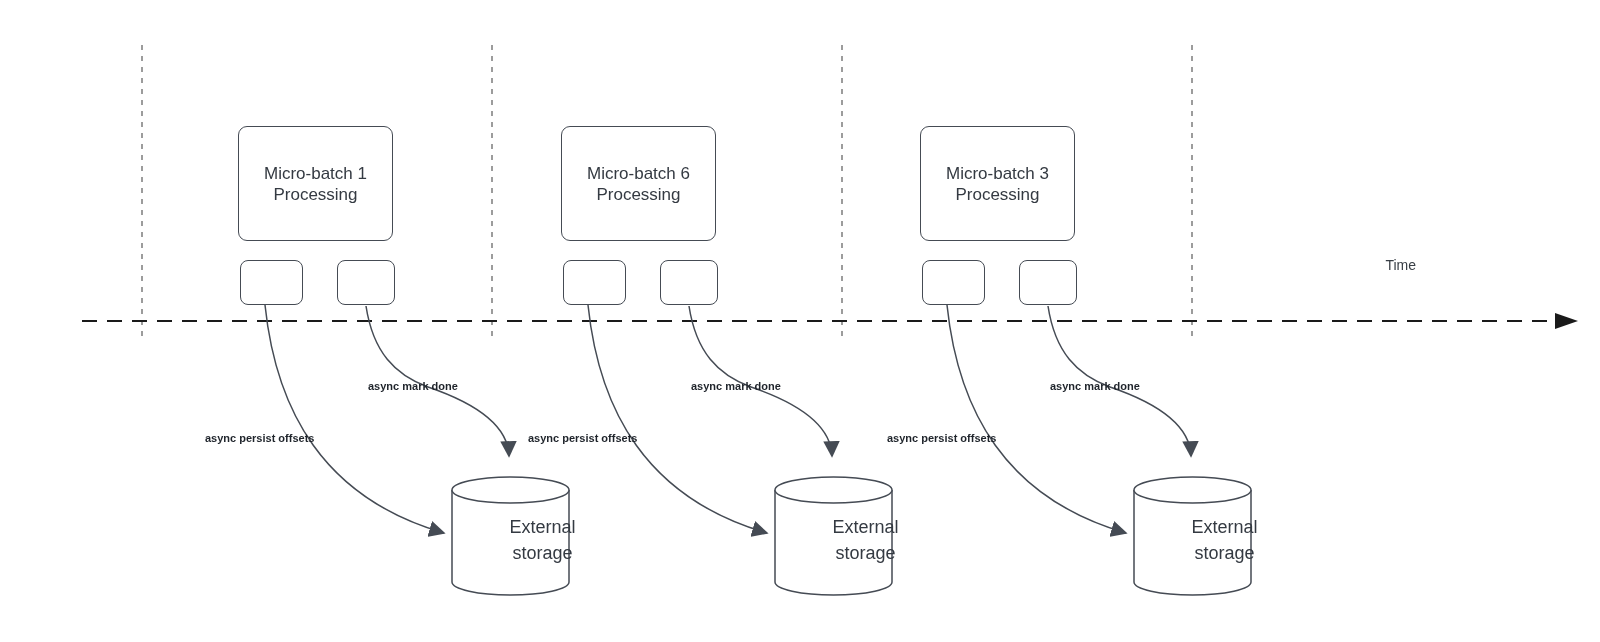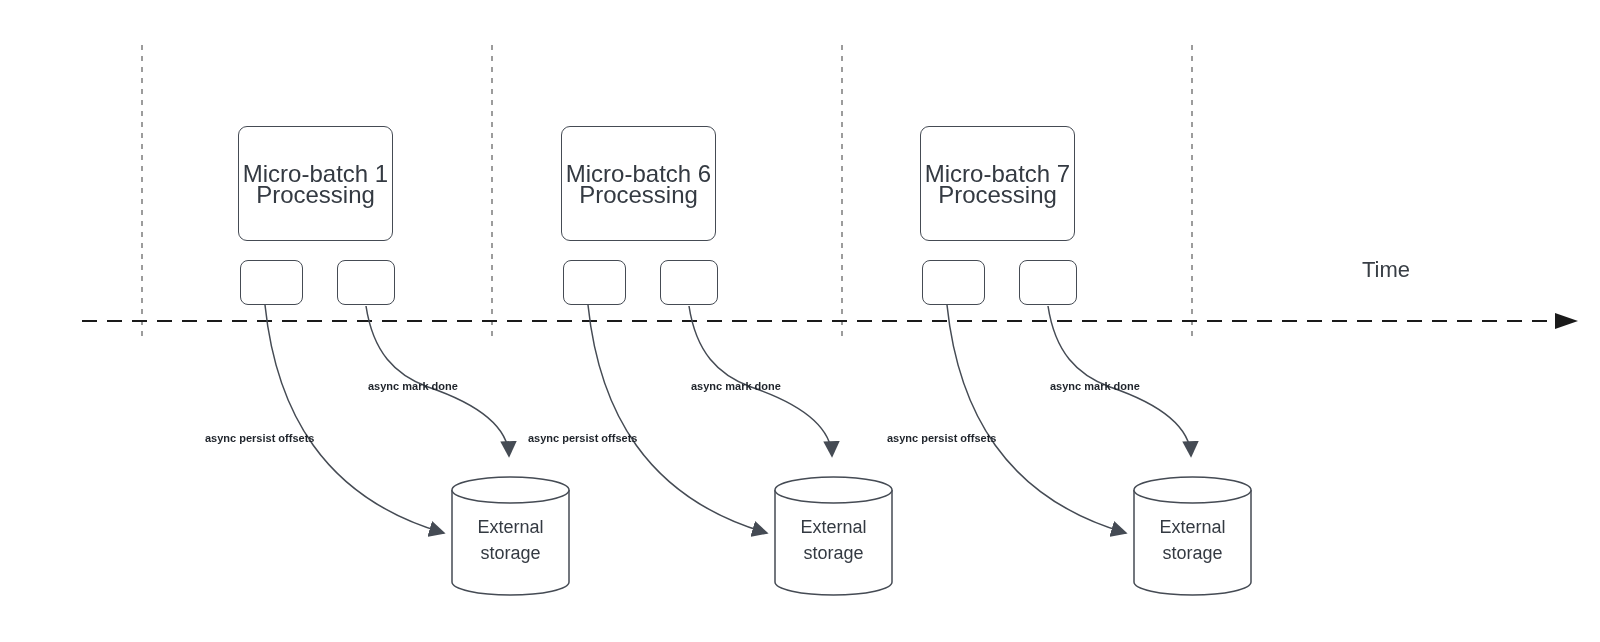--- a/index.html
+++ b/index.html
@@ -12,42 +12,42 @@
   }
   svg.layer{position:absolute;left:0;top:0;}
   .batch{position:absolute;top:0;width:0;height:0;}
   .node-box{
     position:absolute;left:0;top:126px;
     width:155px;height:115px;
     border:1.5px solid #454b54;border-radius:9px;
     box-sizing:border-box;
     display:flex;flex-direction:column;align-items:center;justify-content:center;
     background:#ffffff;
-    color:#343a42;font-size:24px;line-height:21px;text-align:center;
+    color:#343a42;font-size:17px;line-height:21px;text-align:center;
   }
   .mini-rect{
     position:absolute;top:260px;height:45px;
     border:1.5px solid #454b54;border-radius:8px;
     box-sizing:border-box;background:#ffffff;
   }
   .mini-left{left:2px;width:63px;}
   .mini-right{left:99px;width:58px;}
   .arrow-label{
     position:absolute;white-space:nowrap;
     font-size:11px;font-weight:bold;color:#1f242b;
   }
   .label-persist{left:-33px;top:432px;}
   .label-done{left:130px;top:380px;}
   .storage-text{
     position:absolute;left:214px;top:514px;width:117px;
-    text-align:center;color:#343a42;font-size:18px;line-height:26px;
+    text-align:center;color:#343a42;font-size:18px;line-height:26px;padding-left:32px;
   }
   .time-label{
     position:absolute;left:1356px;top:257px;width:60px;
-    text-align:center;font-size:22px;color:#383e45;
+    text-align:right;font-size:14px;color:#383e45;
   }
 </style>
 </head>
 <body>
 
 <div class="canvas">
 
   <svg class="layer" width="1600" height="642" viewBox="0 0 1600 642">
     <defs>
       <marker id="arrow" viewBox="0 0 10 10" refX="9" refY="5" markerWidth="11" markerHeight="11" orient="auto-start-reverse">
@@ -110,21 +110,21 @@
     <div class="arrow-label label-persist">async persist offsets</div>
     <div class="arrow-label label-done">async mark done</div>
     <div class="storage-text">
       <div>External</div>
       <div>storage</div>
     </div>
   </div>
 
   <div class="batch" style="left:920px">
     <div class="node-box">
-      <div>Micro-batch 7</div>
+      <div>Micro-batch 3</div>
       <div>Processing</div>
     </div>
     <div class="mini-rect mini-left"></div>
     <div class="mini-rect mini-right"></div>
     <div class="arrow-label label-persist">async persist offsets</div>
     <div class="arrow-label label-done">async mark done</div>
     <div class="storage-text">
       <div>External</div>
       <div>storage</div>
     </div>

